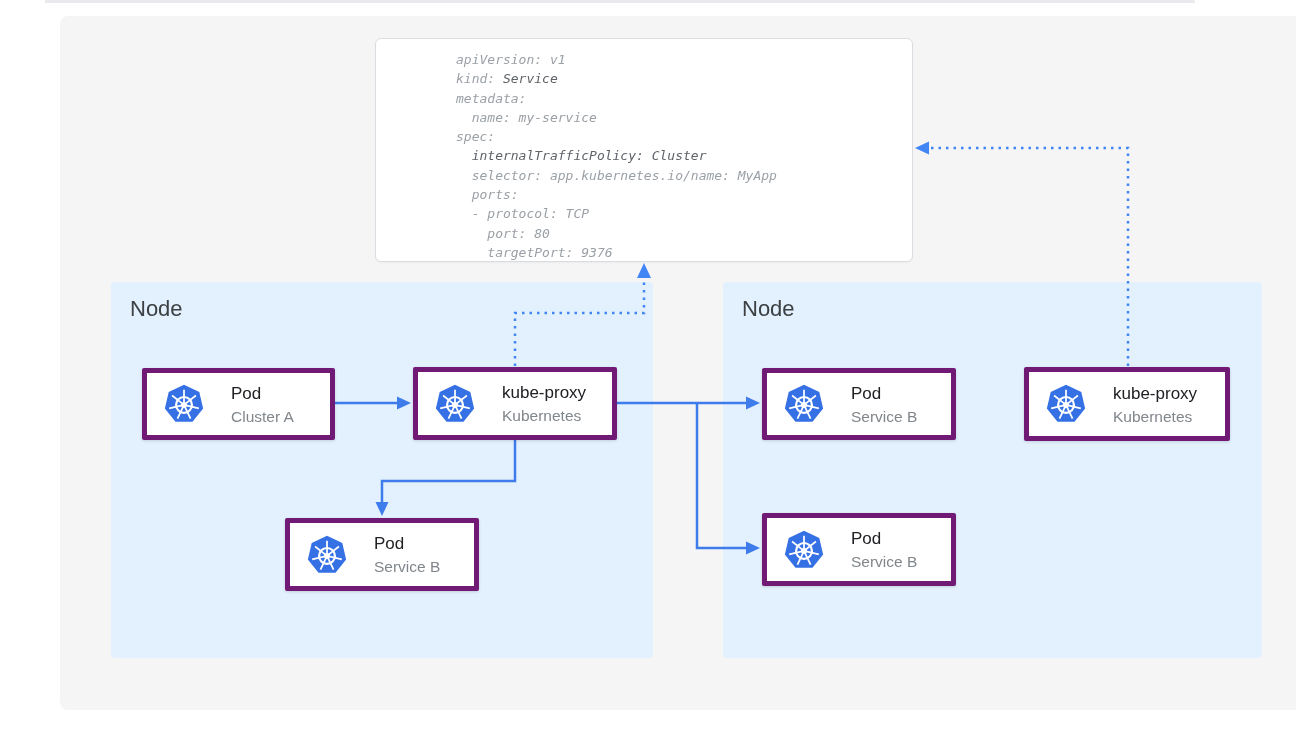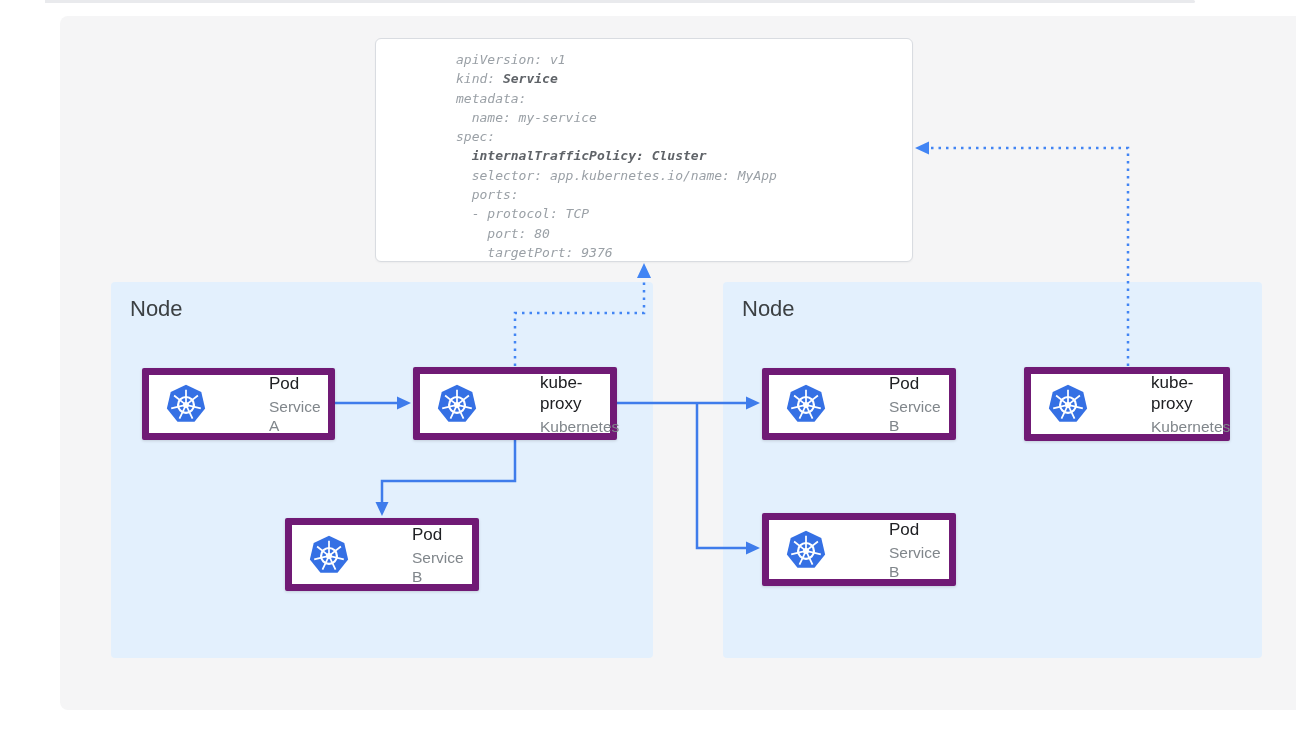--- a/index.html
+++ b/index.html
@@ -8,30 +8,30 @@
   .top-strip{position:absolute;left:0;top:0;width:1150px;height:3px;background:#e9eaed;
              border-radius:0 2px 2px 0;}
   .panel{position:absolute;left:15px;top:16px;width:1261px;height:694px;background:#f5f5f6;
          border-radius:8px;}
   
   .yaml-box{position:absolute;left:330px;top:38px;width:538px;height:224px;background:#ffffff;
             border:1px solid #d9dce1;border-radius:6px;box-shadow:0 1px 2px rgba(0,0,0,0.04);
             box-sizing:border-box;}
   .code{position:absolute;left:80px;top:11px;font-family:"DejaVu Sans Mono","Liberation Mono",monospace;
         font-style:italic;font-size:13px;line-height:19.3px;color:#9aa0a6;white-space:pre;}
-  .code .b{font-weight:bold;color:#5f6368;}
+  .code .b{font-weight:normal;color:#5f6368;}
   
   .node{position:absolute;background:#e3f0fd;border-radius:4px;}
   .node-left{left:66px;top:282px;width:542px;height:376px;}
   .node-right{left:678px;top:282px;width:539px;height:376px;}
   .node-label{position:absolute;left:19px;top:14px;font-size:22px;color:#3c4043;}
   
-  .card{position:absolute;background:#ffffff;border:7px solid #701a75;border-radius:2px;
+  .card{position:absolute;background:#ffffff;border:5px solid #701a75;border-radius:2px;
         box-shadow:0 1px 3px rgba(0,0,0,0.14);box-sizing:border-box;
-        display:flex;align-items:center;gap:36px;}
+        display:flex;align-items:center;}
   .card .k8s-icon{width:42px;height:42px;margin-left:16px;flex:0 0 auto;}
   .card .txt{margin-left:26px;}
   .card .title{font-size:17px;color:#202124;line-height:21px;}
   .card .subtitle{font-size:15.5px;color:#80868b;line-height:19px;margin-top:3px;}
   .pos-pod-a{left:97px;top:368px;width:193px;height:72px;}
   .pos-kp-l{left:368px;top:367px;width:204px;height:73px;}
   .pos-pod-b-l{left:240px;top:518px;width:194px;height:73px;}
   .pos-pod-b-r1{left:717px;top:368px;width:194px;height:72px;}
   .pos-pod-b-r2{left:717px;top:513px;width:194px;height:73px;}
   .pos-kp-r{left:979px;top:367px;width:206px;height:74px;}
@@ -92,21 +92,21 @@
     <path class="dotted-line" d="M1083,366 L1083,148 L884,148"></path>
     <polygon class="head-dotted" points="870,148 884,141.5 884,154.5"></polygon>
   </svg>
 
   <div class="card pos-pod-a">
     <svg class="k8s-icon">
         <use href="#k8s"></use>
       </svg>
     <div class="txt">
       <div class="title">Pod</div>
-      <div class="subtitle">Service A</div>
+      <div class="subtitle">Cluster A</div>
     </div>
   </div>
 
   <div class="card pos-kp-l">
     <svg class="k8s-icon">
         <use href="#k8s"></use>
       </svg>
     <div class="txt">
       <div class="title">kube-proxy</div>
       <div class="subtitle">Kubernetes</div>

